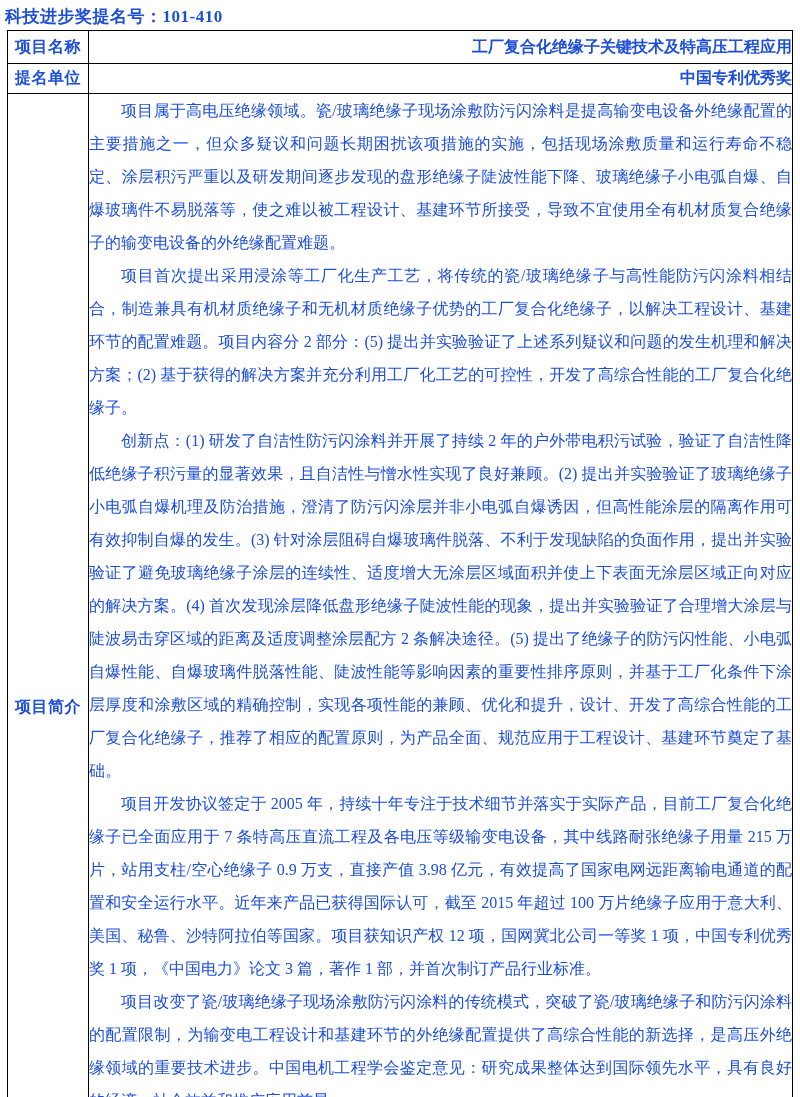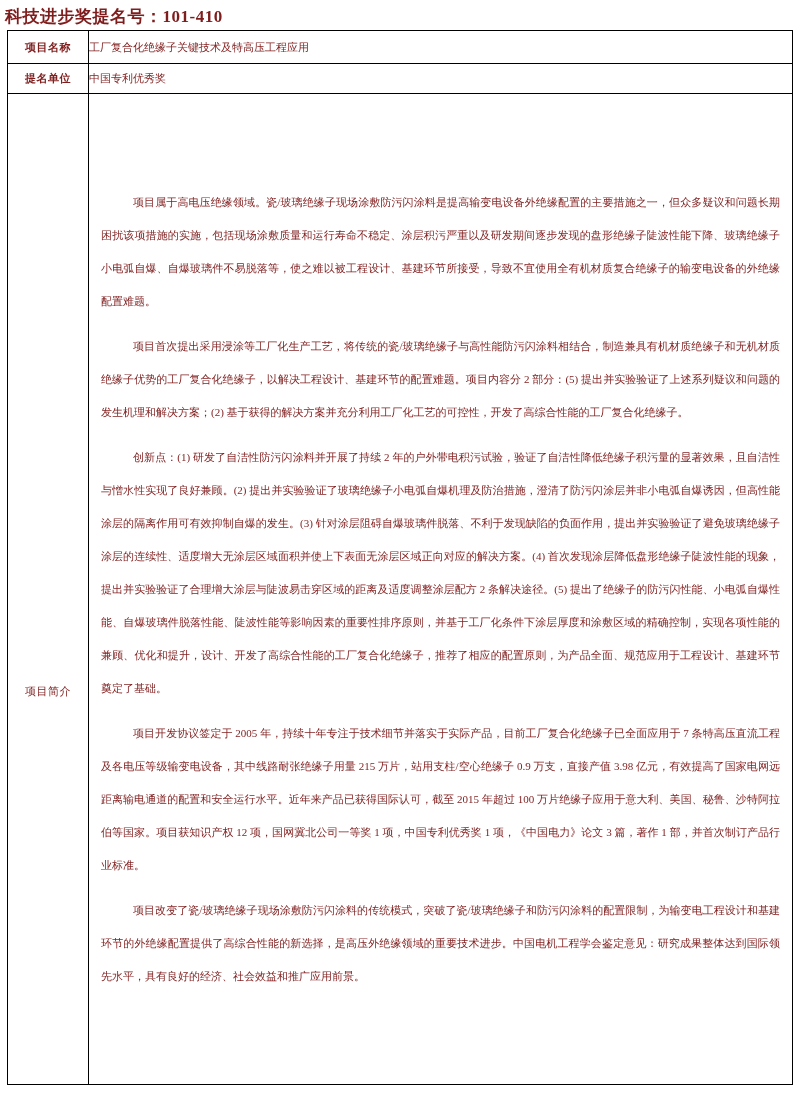--- a/index.html
+++ b/index.html
@@ -6,21 +6,21 @@
     margin: 0;
     padding: 0;
     background: #ffffff;
   }
   .page {
     position: relative;
     width: 800px;
     height: 1097px;
     background: #ffffff;
     overflow: hidden;
-    color: #7f1d1d;
+    color: #1d4ed8;
     font-family: "Liberation Serif", "DejaVu Serif", serif;
   }
   .doc-header {
     position: absolute;
     left: 5px;
     top: 5px;
     font-size: 17px;
     font-weight: bold;
     letter-spacing: 0.5px;
     white-space: nowrap;
@@ -29,54 +29,55 @@
     position: absolute;
     left: 7px;
     top: 30px;
     width: 786px;
     border-collapse: collapse;
     table-layout: fixed;
   }
   table.nomination-table td {
     border: 1.5px solid #000000;
     padding: 0;
-    font-size: 11px;
+    font-size: 16px;
     vertical-align: middle;
   }
   col.label-col { width: 81px; }
   td.label-cell {
     text-align: center;
     font-weight: bold;
     font-size: 16px;
     letter-spacing: 0.5px;
   }
   tr.row-name td  { height: 32px; }
   tr.row-unit td  { height: 29px; }
   tr.row-intro td { height: 990px; }
   td.center-value {
-    text-align: left;
+    text-align: right;
+    font-weight: bold;
   }
   td.intro-label-cell {
     vertical-align: top;
   }
   .intro-label-inner {
     padding-top: 204px;
     text-align: center;
-    font-weight: normal;
+    font-weight: bold;
     letter-spacing: 0.5px;
   }
   td.intro-cell {
     vertical-align: top;
     padding: 1px 8px 0 6px;
     line-height: 33px;
     text-align: justify;
     text-justify: inter-ideograph;
   }
   td.intro-cell p {
-    margin: 12px;
+    margin: 0;
     text-indent: 32px;
   }
 </style>
 </head>
 <body>
 
 <div class="page">
 
   <div class="doc-header">科技进步奖提名号：101-410</div>
 

